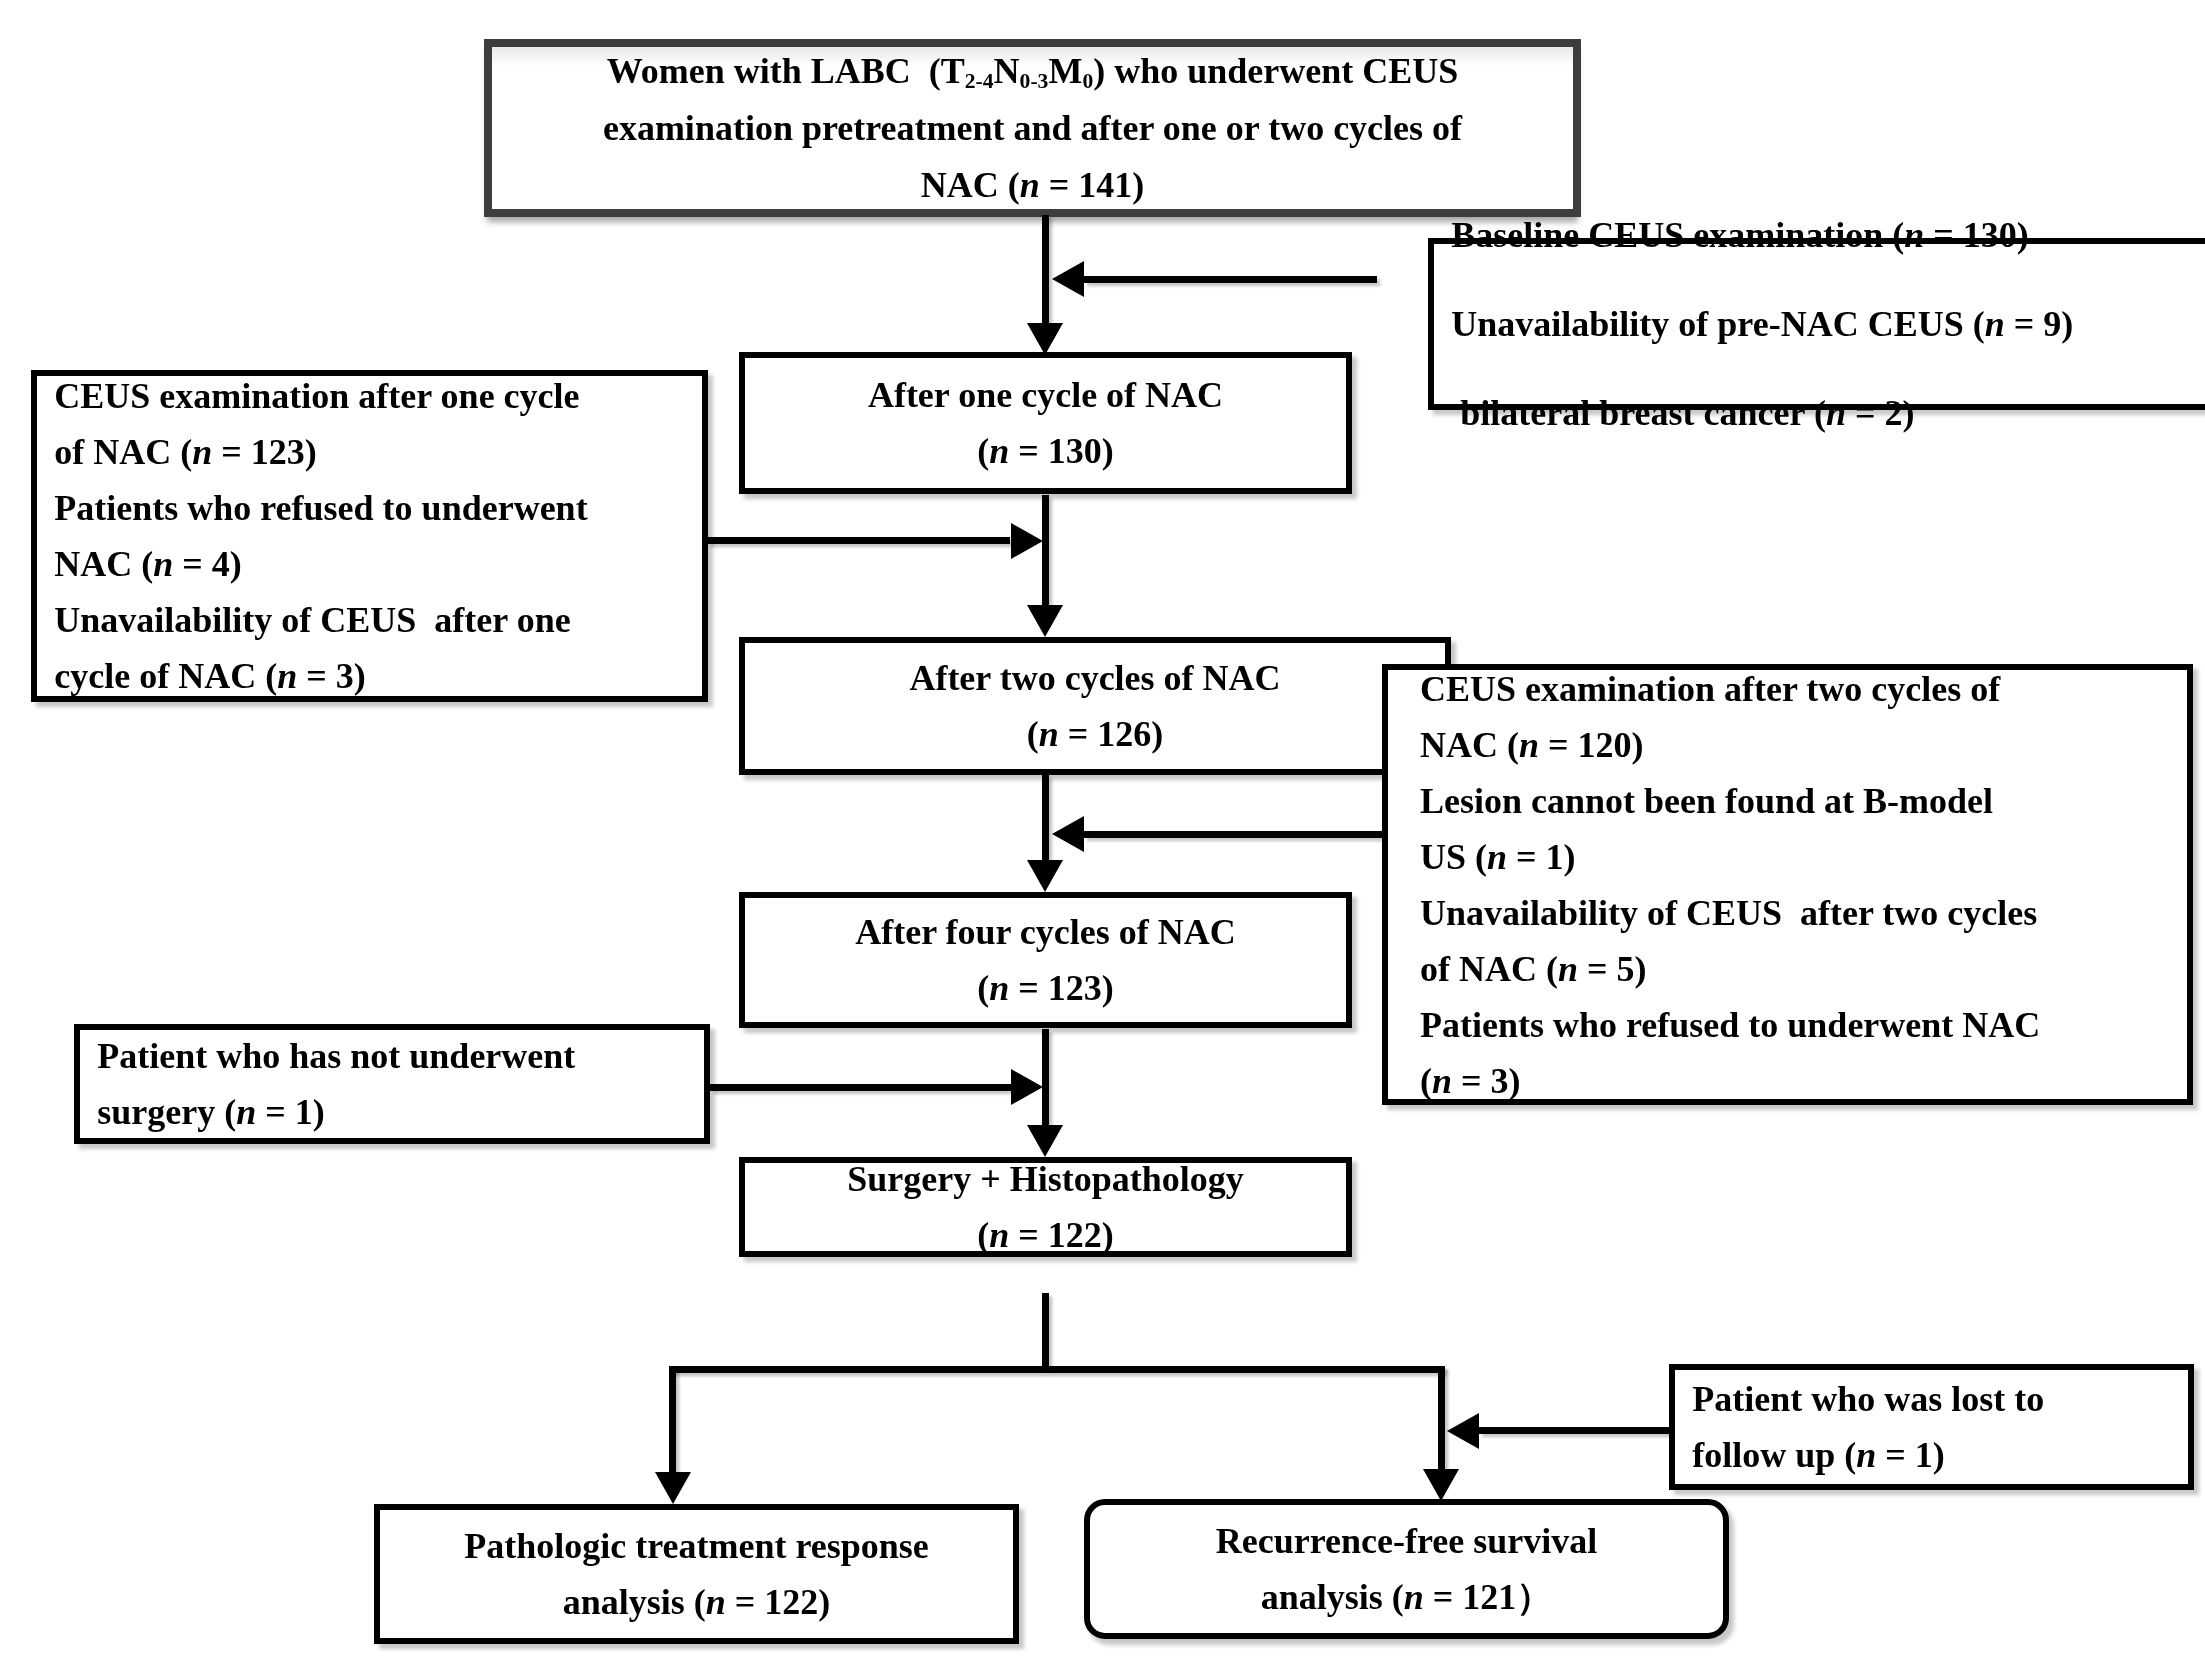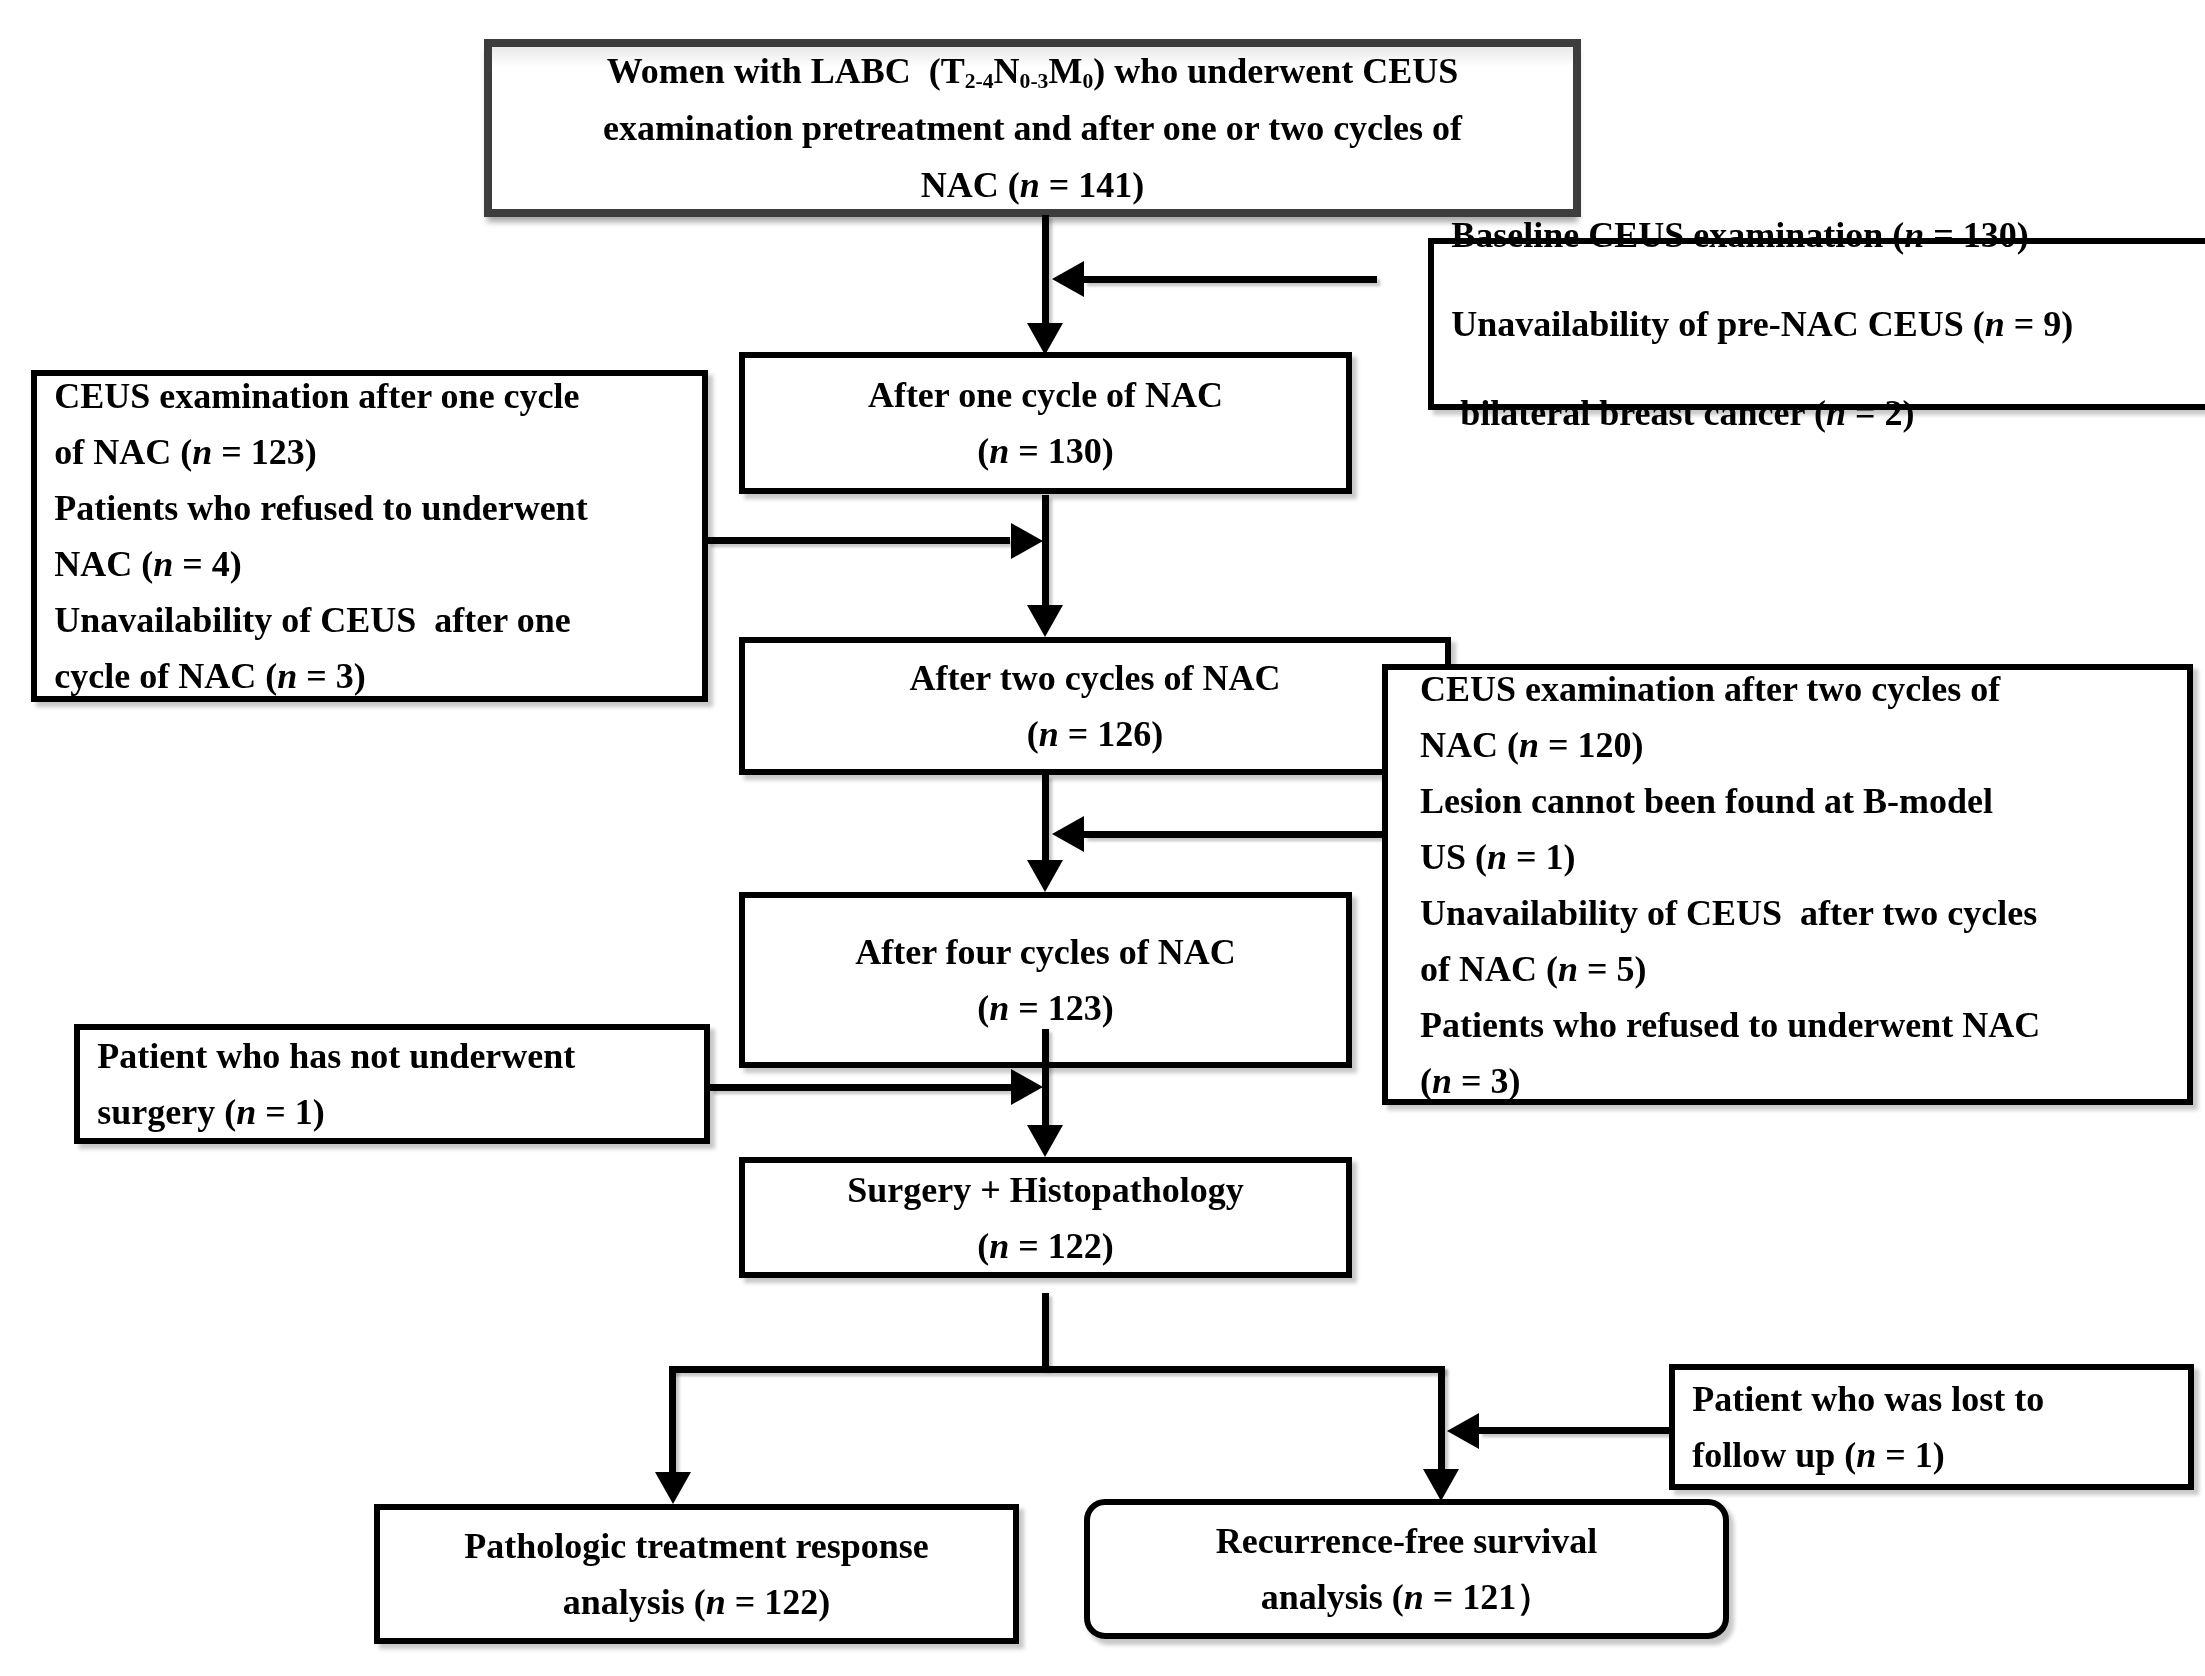--- a/index.html
+++ b/index.html
@@ -82,31 +82,31 @@
       <div class="line">CEUS examination after two cycles of</div>
       <div class="line">NAC (<i>n</i> = 120)</div>
       <div class="line">Lesion cannot been found at B-model</div>
       <div class="line">US (<i>n</i> = 1)</div>
       <div class="line">Unavailability of CEUS  after two cycles</div>
       <div class="line">of NAC (<i>n</i> = 5)</div>
       <div class="line">Patients who refused to underwent NAC</div>
       <div class="line">(<i>n</i> = 3)</div>
     </div>
 
-  <div class="box center" style="left:739px;top:892px;width:613px;height:176px;">
+  <div class="box center" style="left:739px;top:892px;width:613px;height:136px;">
       <div class="line">After four cycles of NAC</div>
       <div class="line">(<i>n</i> = 123)</div>
     </div>
 
   <div class="box leftalign" style="left:74px;top:1024px;width:636px;height:120px;">
       <div class="line">Patient who has not underwent</div>
       <div class="line">surgery (<i>n</i> = 1)</div>
     </div>
 
-  <div class="box center" style="left:739px;top:1157px;width:613px;height:121px;font-family:Liberation Serif, serif;">
+  <div class="box center" style="left:739px;top:1157px;width:613px;height:100px;font-family:Liberation Serif, serif;">
       <div class="line">Surgery + Histopathology</div>
       <div class="line">(<i>n</i> = 122)</div>
     </div>
 
   <div class="box leftalign" style="left:1669px;top:1364px;width:525px;height:126px;">
       <div class="line">Patient who was lost to</div>
       <div class="line">follow up (<i>n</i> = 1)</div>
     </div>
 
   <div class="box center" style="left:374px;top:1504px;width:645px;height:140px;">

